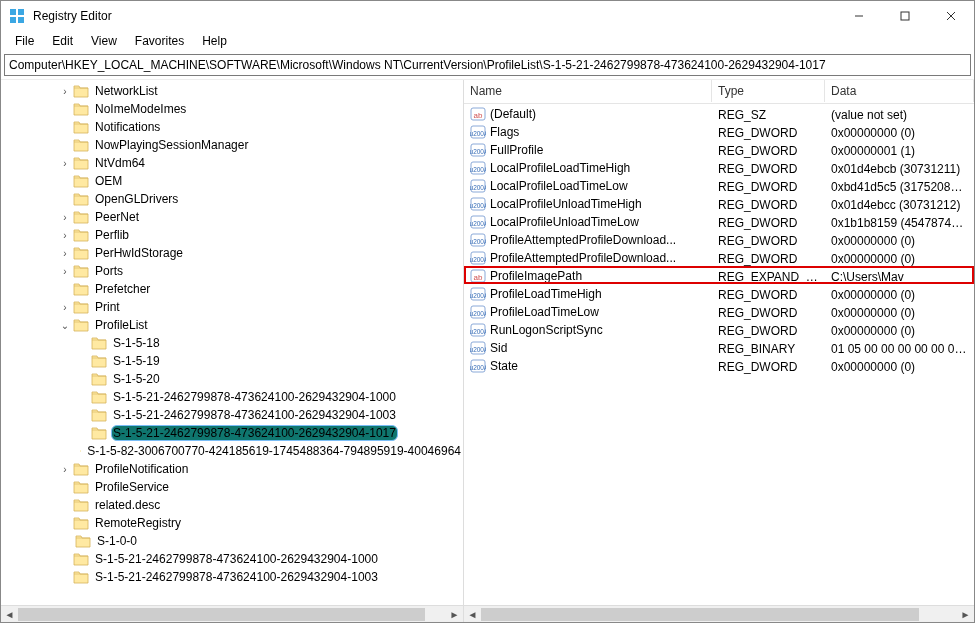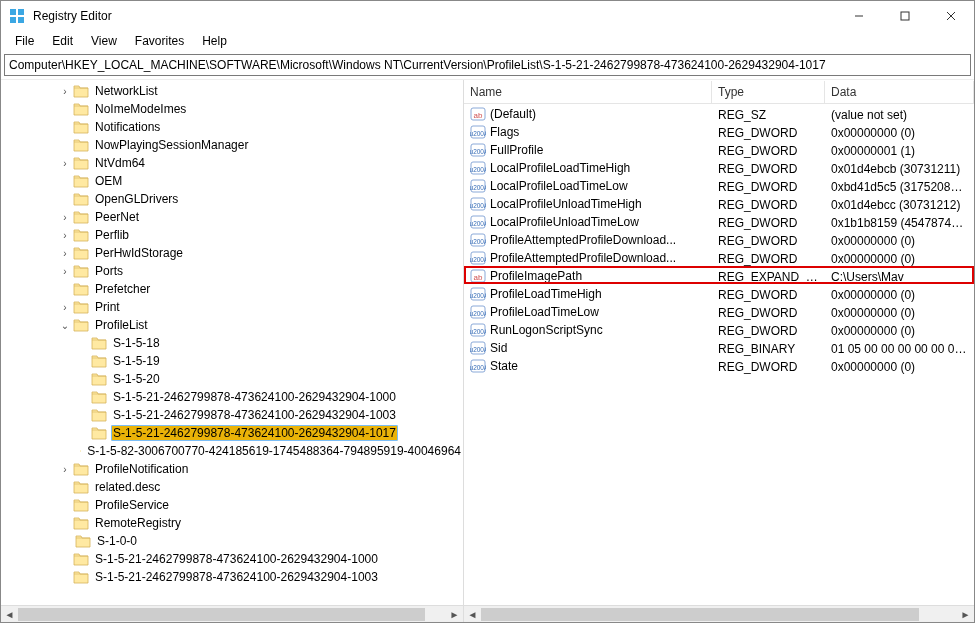--- a/index.html
+++ b/index.html
@@ -13,23 +13,23 @@
   .menubar { height: 20px; display: flex; align-items: center; padding: 0 6px; gap: 2px; }
   .menubar .menuitem { padding: 2px 8px; }
   .addressbar { border: 1px solid #7a7a7a; margin: 3px; padding: 3px 4px; font-size: 12px; height: 22px; white-space: nowrap; overflow: hidden; }
   .content { flex: 1; display: flex; border-top: 1px solid #eee; overflow: hidden; }
   .treepane { width: 463px; overflow: hidden; position: relative; border-right: 1px solid #ddd; display: flex; flex-direction: column; }
   .treebody { flex: 1; overflow: hidden; padding-top: 2px; }
   .treerow { height: 18px; display: flex; align-items: center; white-space: nowrap; }
   .twisty { width: 12px; text-align: center; color: #555; font-size: 10px; user-select: none; }
   .folder { width: 16px; height: 14px; margin: 0 4px 0 2px; }
   .treelabel { padding: 0 2px; }
-  .treerow.selected .treelabel { background: #eab308; border: 1px solid #7abdf7; padding: 0 1px; border-radius: 1px; }
+  .treerow.selected .treelabel { background: #0f766e; border: 1px solid #7abdf7; padding: 0 1px; border-radius: 6px; }
   .valuespane { flex: 1; overflow: hidden; display: flex; flex-direction: column; }
-  .listhead { display: flex; border-bottom: 1px solid #e5e5e5; height: 24px; align-items: center; }
+  .listhead { display: flex; border-bottom: 1px solid #e5e5e5; height: 24px; align-items: flex-start; }
   .listhead .col { padding: 4px 6px; border-right: 1px solid #e5e5e5; font-size: 12px; color: #333; }
   .listbody { flex: 1; overflow: auto; }
   .listrow { display: flex; height: 18px; align-items: flex-end; }
   .listrow.highlighted { outline: 2px solid #d00; outline-offset: -2px; }
   .cell { padding: 0 6px; white-space: nowrap; overflow: hidden; text-overflow: ellipsis; }
   .c-name { width: 248px; display: flex; align-items: center; gap: 4px; }
   .c-type { width: 113px; }
   .c-data { flex: 1; }
   .valicon { width: 16px; height: 16px; flex-shrink: 0; }
   .hscroll { height: 17px; background: #f0f0f0; border-top: 1px solid #ddd; display: flex; align-items: center; }
@@ -255,28 +255,28 @@
             <svg class="folder">
               <use href="#folder-icon"></use>
             </svg>
             <span class="treelabel">ProfileNotification</span>
           </div>
           <div class="treerow" style="padding-left: 58px;">
             <span class="twisty"></span>
             <svg class="folder">
               <use href="#folder-icon"></use>
             </svg>
+            <span class="treelabel">ProfileService</span>
+          </div>
+          <div class="treerow" style="padding-left: 58px;">
+            <span class="twisty"></span>
+            <svg class="folder">
+              <use href="#folder-icon"></use>
+            </svg>
             <span class="treelabel">related.desc</span>
-          </div>
-          <div class="treerow" style="padding-left: 58px;">
-            <span class="twisty"></span>
-            <svg class="folder">
-              <use href="#folder-icon"></use>
-            </svg>
-            <span class="treelabel">ProfileService</span>
           </div>
           <div class="treerow" style="padding-left: 58px;">
             <span class="twisty"></span>
             <svg class="folder">
               <use href="#folder-icon"></use>
             </svg>
             <span class="treelabel">RemoteRegistry</span>
           </div>
           <div class="treerow" style="padding-left: 60px;">
             <span class="twisty"></span>

